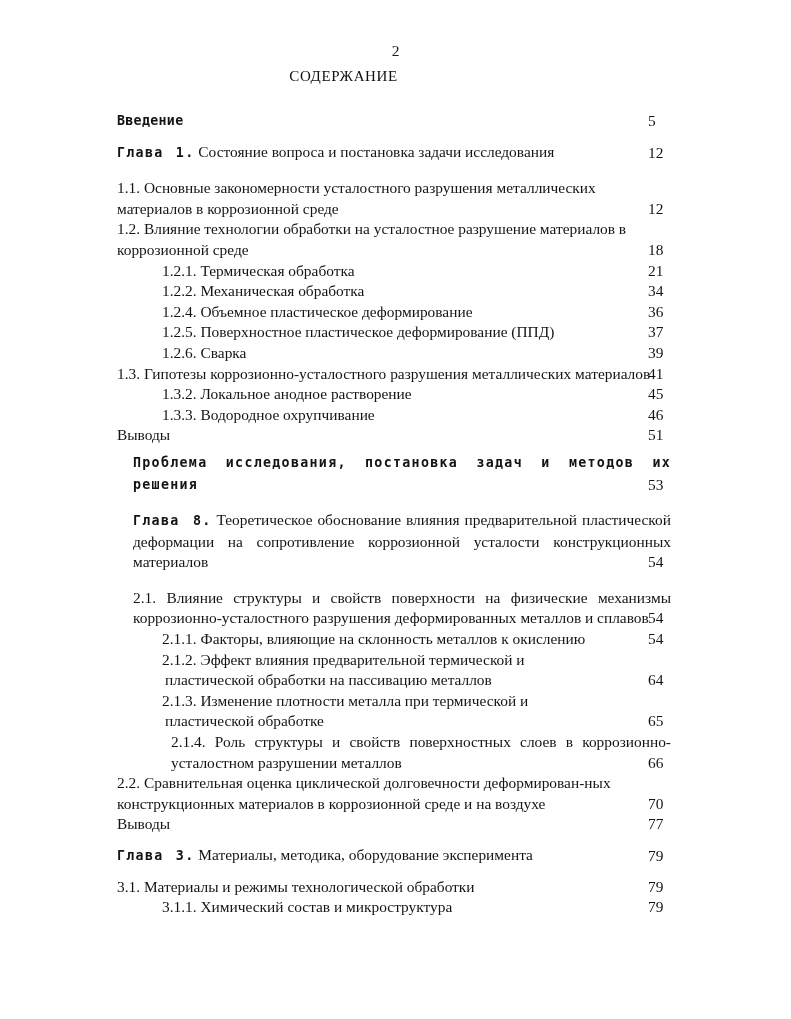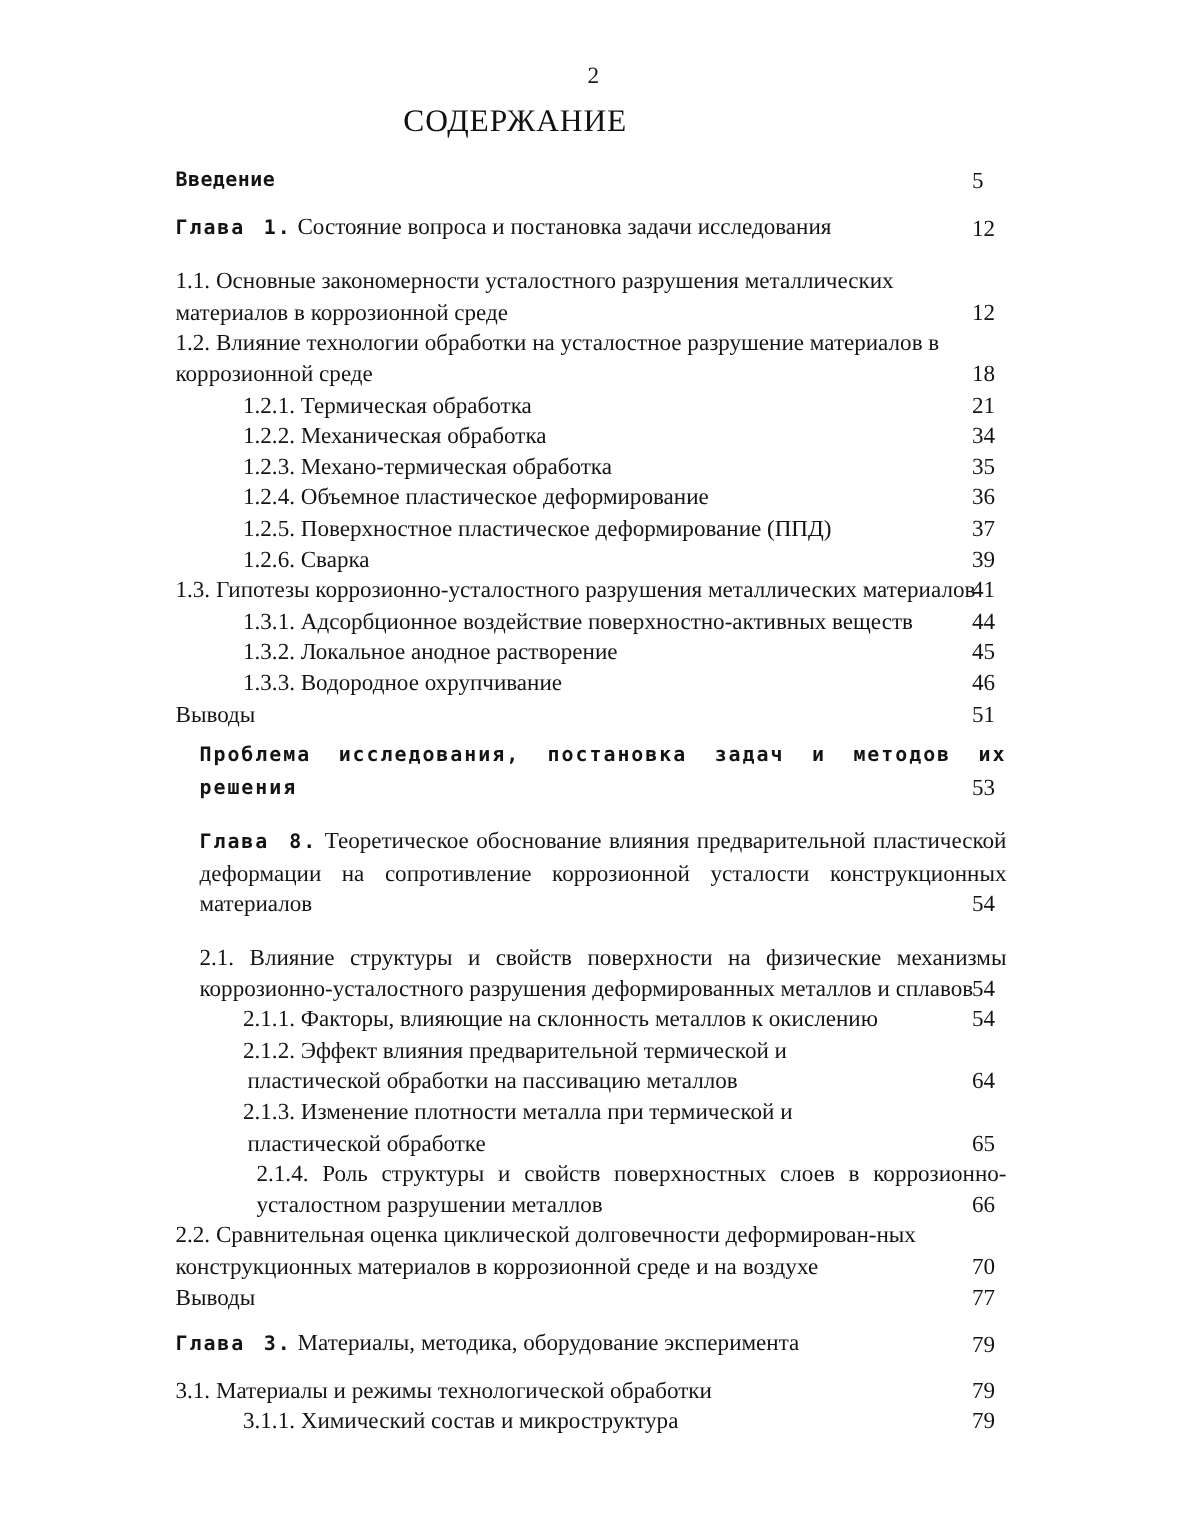--- a/index.html
+++ b/index.html
@@ -34,21 +34,21 @@
     font-size: 15.5px;
     font-family: "Liberation Serif", serif;
     color: #1b1b1b;
   }
   .doc-title {
     position: absolute;
     top: 68px;
     left: 0;
     width: 687px;
     text-align: center;
-    font-size: 21px;
+    font-size: 15px;
     letter-spacing: 0.6px;
     font-family: "Liberation Serif", serif;
     color: #111;
   }
 
   
   .toc {
     position: absolute;
     left: 117px;
     top: 110px;
@@ -159,24 +159,20 @@
     <div class="row">
       <div class="txt lvl2"><span>1.2.1. Термическая обработка</span></div>
       <div class="pg last">21</div>
     </div>
 
     <div class="row">
       <div class="txt lvl2"><span>1.2.2. Механическая обработка</span></div>
       <div class="pg last">34</div>
     </div>
 
-    <div class="row">
-      <div class="txt lvl2"><span>1.2.3. Механо-термическая обработка</span></div>
-      <div class="pg last">35</div>
-    </div>
 
     <div class="row">
       <div class="txt lvl2"><span>1.2.4. Объемное пластическое деформирование</span></div>
       <div class="pg last">36</div>
     </div>
 
     <div class="row">
       <div class="txt lvl2"><span>1.2.5. Поверхностное пластическое деформирование (ППД)</span></div>
       <div class="pg last">37</div>
     </div>
@@ -184,24 +180,20 @@
     <div class="row">
       <div class="txt lvl2"><span>1.2.6. Сварка</span></div>
       <div class="pg last">39</div>
     </div>
 
     <div class="row">
       <div class="txt lvl1"><span>1.3. Гипотезы коррозионно-усталостного разрушения металлических материалов</span></div>
       <div class="pg last">41</div>
     </div>
 
-    <div class="row">
-      <div class="txt lvl2"><span>1.3.1. Адсорбционное воздействие поверхностно-активных веществ</span></div>
-      <div class="pg last">44</div>
-    </div>
 
     <div class="row">
       <div class="txt lvl2"><span>1.3.2. Локальное анодное растворение</span></div>
       <div class="pg last">45</div>
     </div>
 
     <div class="row">
       <div class="txt lvl2"><span>1.3.3. Водородное охрупчивание</span></div>
       <div class="pg last">46</div>
     </div>

